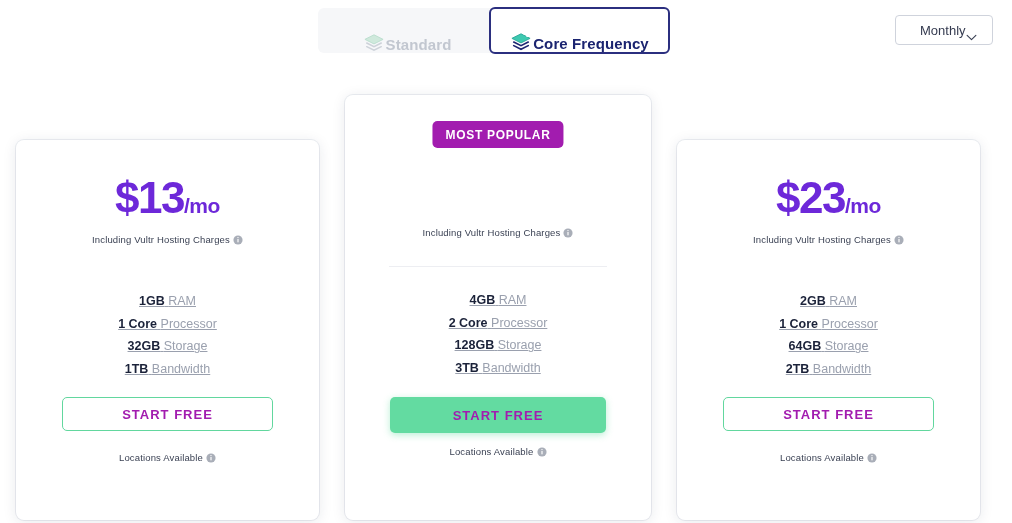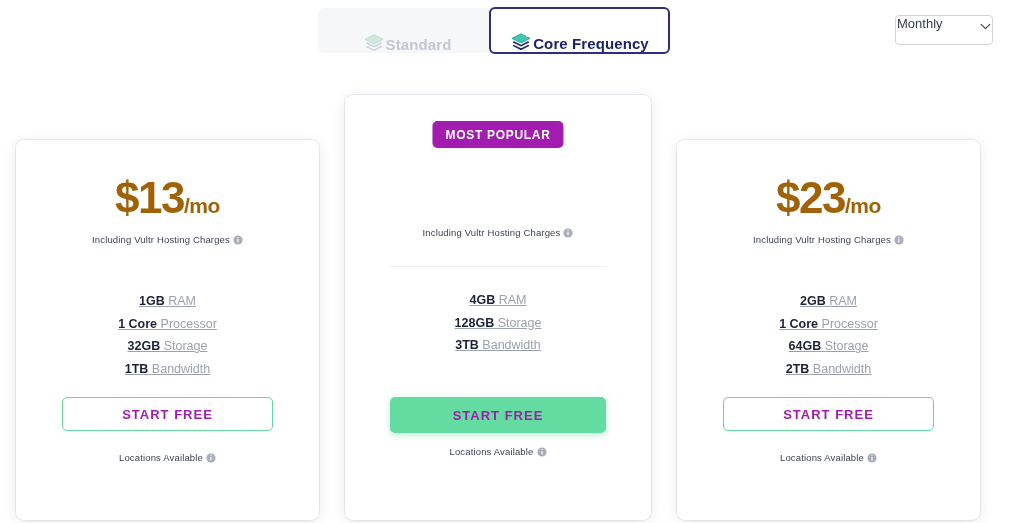--- a/index.html
+++ b/index.html
@@ -61,21 +61,22 @@
   .layers-icon { width: 22px; height: 20px; display: block; }
 
   .period-select {
     position: absolute;
     right: 19px; top: 15px;
     width: 98px; height: 30px;
     border: 1px solid #cfd3dc;
     border-radius: 4px;
     background: #ffffff;
     display: flex;
-    padding: 0 1px;
+    align-items: center;
+    padding: 0 24px;
     box-sizing: border-box;
     cursor: pointer;
   }
   .period-label { font-size: 13px; color: #353b50; }
   .chev {
     margin-left: auto;
     width: 11px; height: 7px;
     color: #353b50;
   }
 
@@ -106,21 +107,21 @@
     color: #ffffff;
     font-size: 12px;
     font-weight: bold;
     letter-spacing: .7px;
     padding: 7px 13px 6px;
     border-radius: 5px;
     white-space: nowrap;
   }
 
   .price {
-    color: #a16207;
+    color: #6d28d9;
     font-weight: bold;
     letter-spacing: -1.5px;
     line-height: 1;
     white-space: nowrap;
   }
   .price-amount { font-size: 44px; }
   .price-suffix {
     font-size: 21px;
     letter-spacing: -.5px;
   }
@@ -282,20 +283,21 @@
     <div class="incl">
       <span>Including Vultr Hosting Charges</span><span class="info-ico"><svg viewBox="0 0 12 12" width="10" height="10">
             <circle cx="6" cy="6" r="5.5" fill="#a9aeb8"></circle>
             <rect x="5.3" y="4.8" width="1.4" height="4" fill="#ffffff"></rect>
             <circle cx="6" cy="3.1" r="0.85" fill="#ffffff"></circle>
           </svg></span>
     </div>
     <div class="divider"></div>
     <div class="specs">
       <div class="spec"><b>4GB</b> <span>RAM</span></div>
+      <div class="spec"><b>2 Core</b> <span>Processor</span></div>
       <div class="spec"><b>128GB</b> <span>Storage</span></div>
       <div class="spec"><b>3TB</b> <span>Bandwidth</span></div>
     </div>
     <div class="cta cta-filled">START FREE</div>
     <div class="locations">
       <span>Locations Available</span><span class="info-ico"><svg viewBox="0 0 12 12" width="10" height="10">
             <circle cx="6" cy="6" r="5.5" fill="#a9aeb8"></circle>
             <rect x="5.3" y="4.8" width="1.4" height="4" fill="#ffffff"></rect>
             <circle cx="6" cy="3.1" r="0.85" fill="#ffffff"></circle>
           </svg></span>

